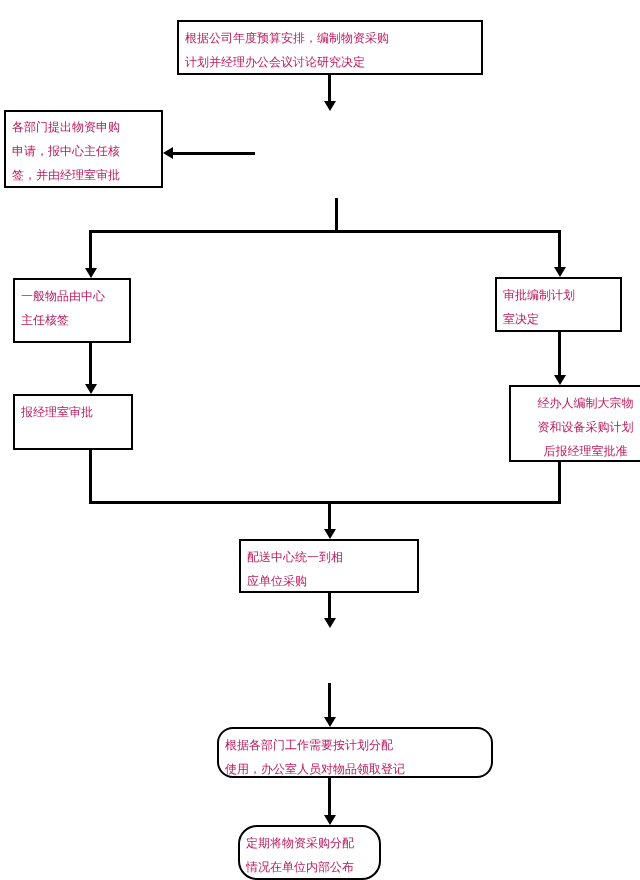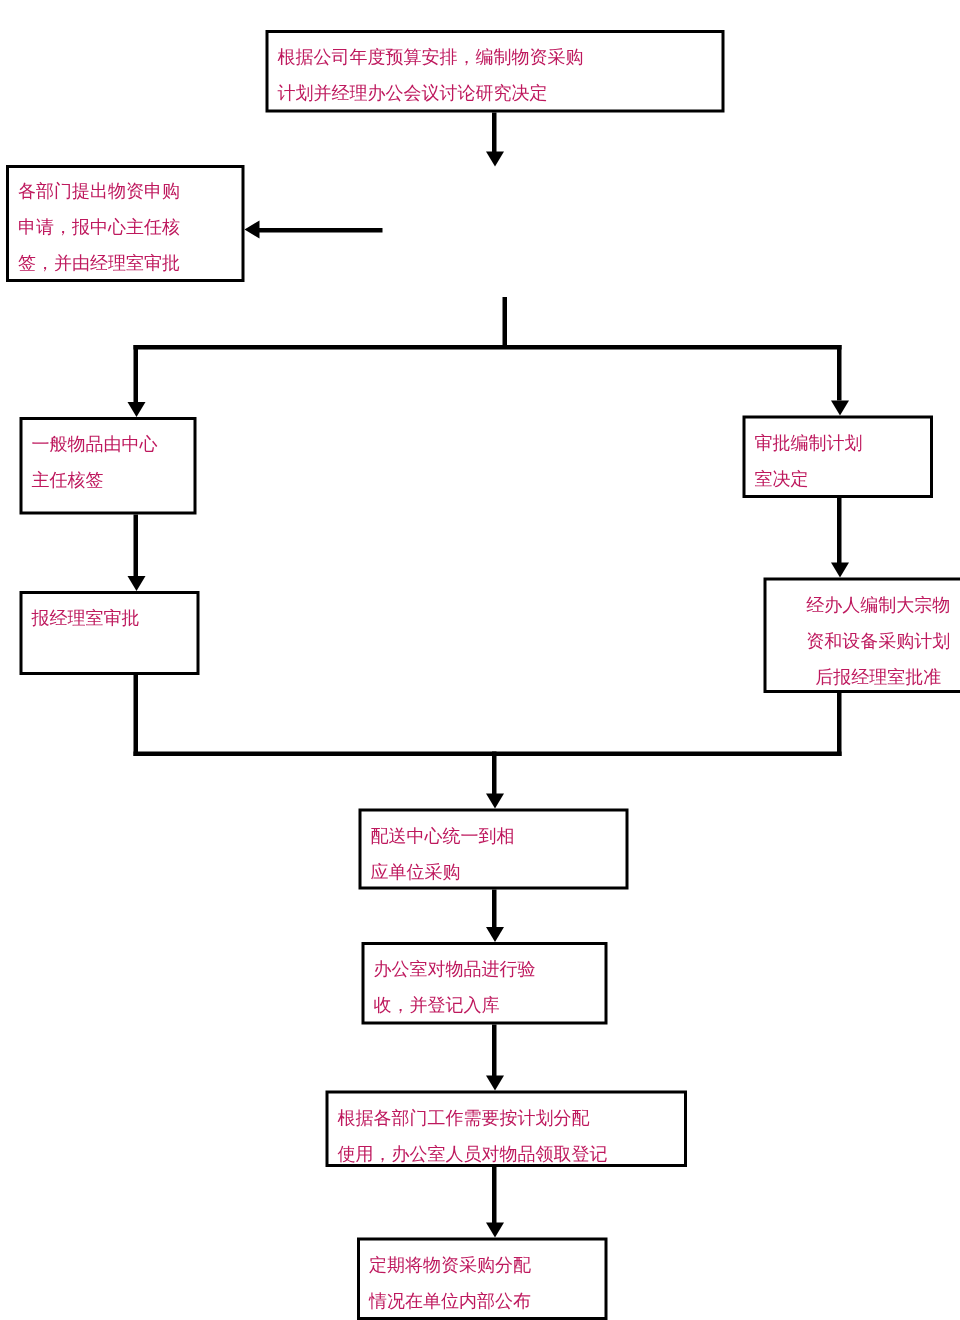--- a/index.html
+++ b/index.html
@@ -57,27 +57,25 @@
   <div class="node" style="left:495px; top:277px; width:127px; height:55px;">审批编制计划
 室决定</div>
 
   <div class="node" style="left:509px; top:385px; width:153px; height:77px;text-align:center;">经办人编制大宗物
 资和设备采购计划
 后报经理室批准</div>
 
   <div class="node" style="left:239px; top:539px; width:180px; height:54px;">配送中心统一到相
 应单位采购</div>
 
-  <div class="node" style="left:241px; top:628px; width:164px; height:55px;">办公室对物品进行验
-收，并登记入库</div>
 
-  <div class="node" style="left:217px; top:727px; width:241px; height:51px;">根据各部门工作需要按计划分配
+  <div class="node" style="left:217px; top:727px; width:276px; height:51px;border-radius:16px;">根据各部门工作需要按计划分配
 使用，办公室人员对物品领取登记</div>
 
-  <div class="node" style="left:238px; top:825px; width:167px; height:55px;">定期将物资采购分配
+  <div class="node" style="left:238px; top:825px; width:143px; height:55px;border-radius:19px;">定期将物资采购分配
 情况在单位内部公布</div>
 
   <div class="line" style="left:328px; top:75px; width:3px; height:28px;"></div>
   <div class="arrow-down" style="left:324px; top:101px;"></div>
 
   <div class="line" style="left:172px; top:152px; width:83px; height:3px;"></div>
   <div class="arrow-left" style="left:163px; top:147px;"></div>
 
   <div class="line" style="left:335px; top:198px; width:3px; height:34px;"></div>
   <div class="line" style="left:89px; top:230px; width:472px; height:3px;"></div>

